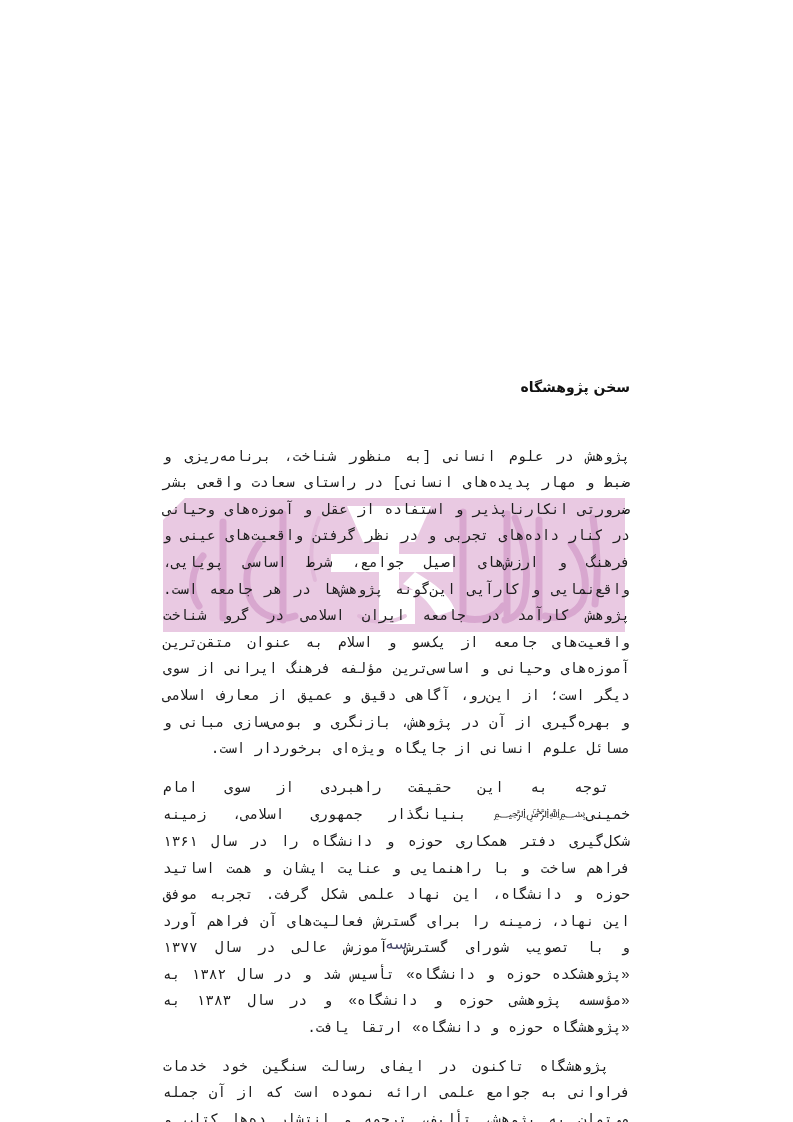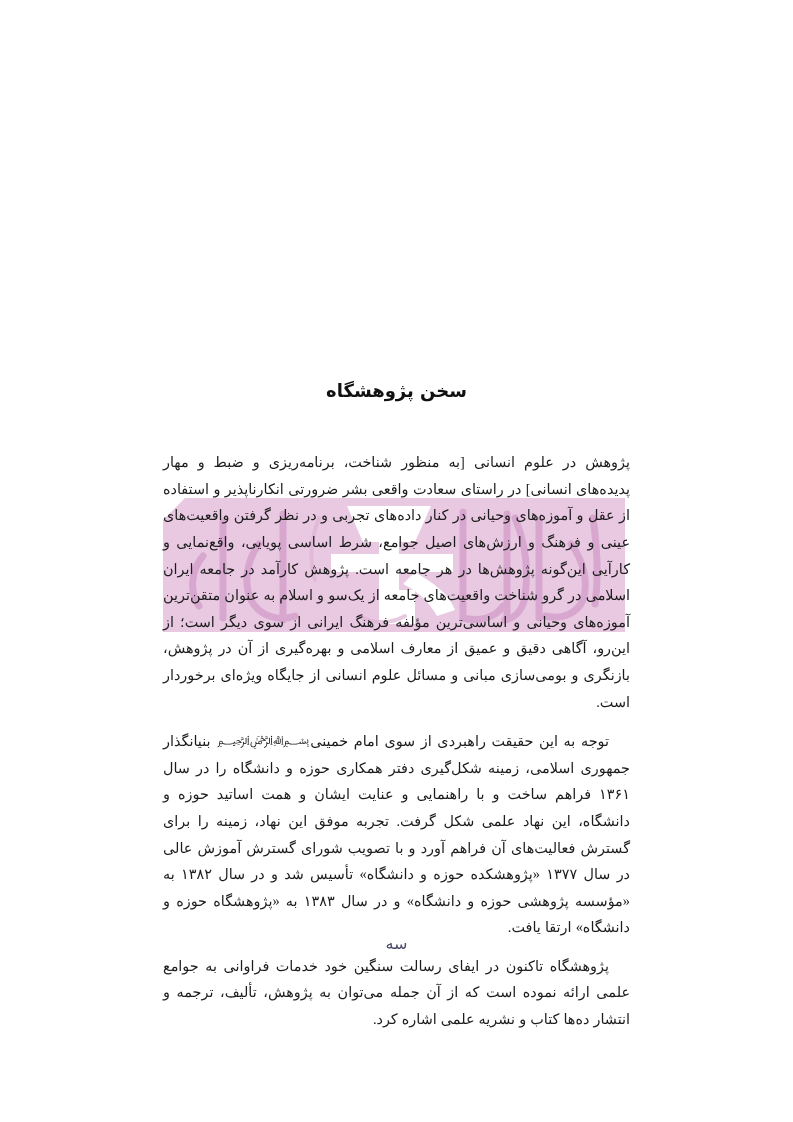--- a/index.html
+++ b/index.html
@@ -31,30 +31,29 @@
     right: 163px;
     left: 163px;
     top: 378px;
     width: 467px;
     z-index: 3;
   }
 
   .doc-title {
     font-family: "DejaVu Sans", "Liberation Sans", sans-serif;
     font-weight: 700;
-    font-size: 18px;
-    text-align: center;
+    font-size: 14px;
     color: #111111;
     margin: 0 0 46px 0;
     letter-spacing: 0;
     line-height: 1.4;
   }
 
   .para {
-    font-family: Liberation Serif, serif;
+    font-family: Liberation Mono, monospace;
     font-size: 14.4px;
     line-height: 26.6px;
     text-align: justify;
     text-align-last: right;
     color: #1c1c1c;
     margin: 0 0 0 0;
     text-justify: inter-word;
     word-spacing: 0.5px;
   }
 

